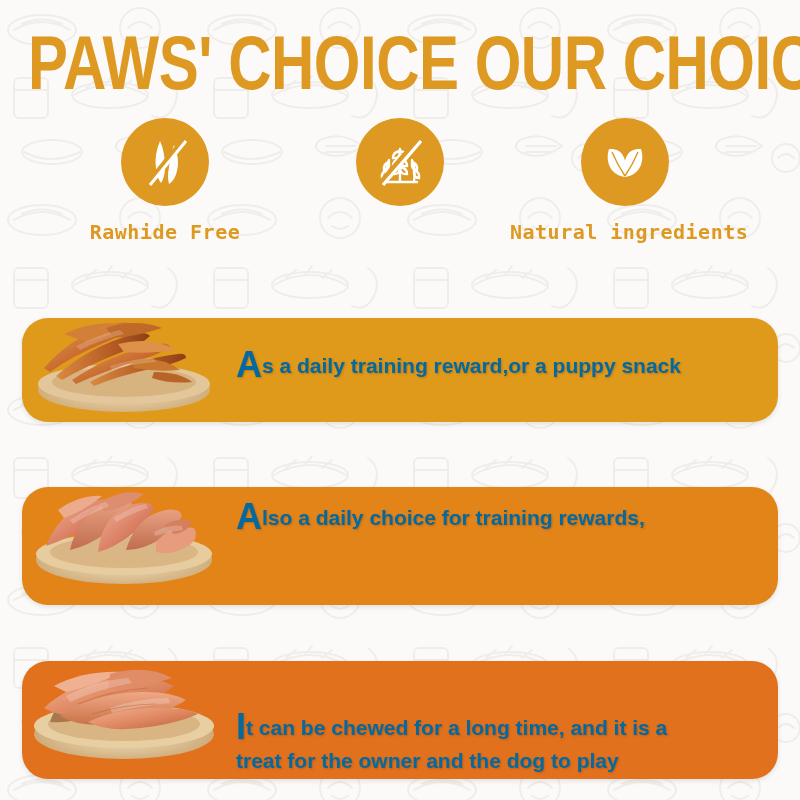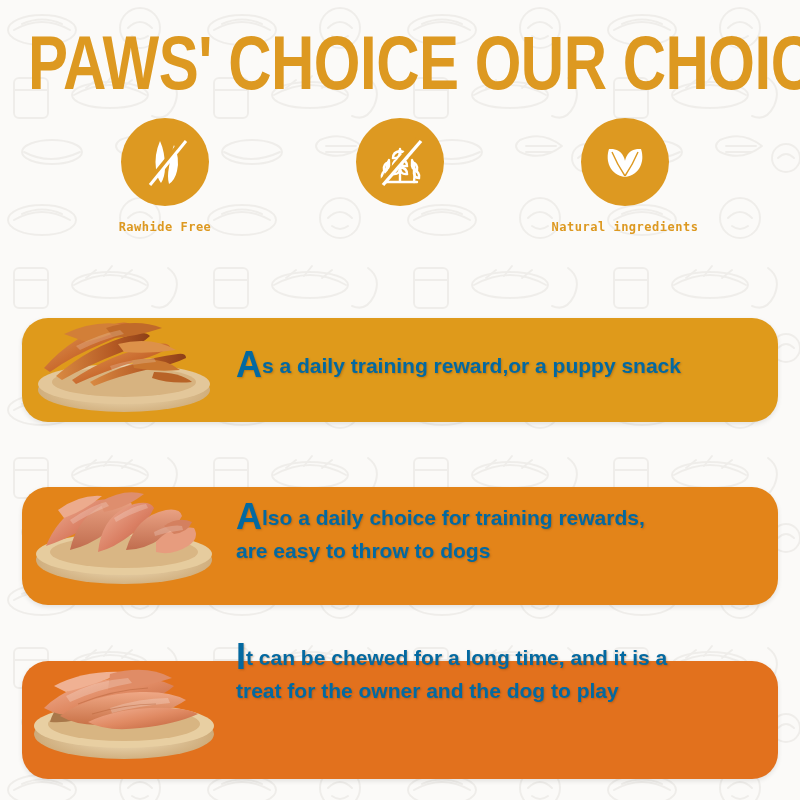--- a/index.html
+++ b/index.html
@@ -32,21 +32,21 @@
   #badge-2{left:510px;top:118px;}
   .badge-circle{
     width:88px;height:88px;border-radius:50%;
     background:#dd9921;margin:0 auto;position:relative;
     display:flex;align-items:center;justify-content:center;
   }
   .badge-circle svg{display:block;}
   .badge-label{
     margin-top:14px;color:#dd9921;
     font-family:"DejaVu Sans Mono","Liberation Mono",monospace;
-    font-size:12px;font-weight:bold;letter-spacing:.5px;
+    font-size:20px;font-weight:bold;letter-spacing:.5px;
     white-space:nowrap;
   }
 
   
   .feature-bar{
     position:absolute;left:22px;
     border-radius:26px;
     box-shadow:0 2px 5px rgba(0,0,0,.10);
   }
   #bar-0{top:318px;width:756px;height:104px;background:#df9a1b;}
@@ -54,21 +54,21 @@
   #bar-2{top:661px;width:756px;height:118px;background:#e2711d;}
 
   .feature-text{
     position:absolute;left:236px;right:24px;
     color:#0369a1;font-family:"Liberation Sans",sans-serif;
     font-weight:bold;font-size:21px;line-height:33px;
     text-shadow:1px 1px 2px rgba(120,60,0,.35);
   }
   #text-0{top:348px;}
   #text-1{top:500px;}
-  #text-2{top:640px;}
+  #text-2{top:710px;}
   .dropcap{font-size:36px;line-height:33px;vertical-align:-4px;}
   .fline{display:block;}
 
   
   .photo{position:absolute;width:220px;height:150px;}
   #photo-0{left:14px;top:272px;}
   #photo-1{left:14px;top:440px;}
   #photo-2{left:14px;top:612px;}
   .photo svg{display:block;width:220px;height:150px;}
 </style>
@@ -244,21 +244,20 @@
         <path d="M56 80 q20 -14 36 -18 l3 4 q-20 8 -36 18z"></path>
         <path d="M100 78 q18 -12 32 -14 l2 4 q-18 6 -32 14z"></path>
         <path d="M140 92 q16 -8 28 -6 l1 4 q-16 2 -28 6z"></path>
       </g>
     </svg>
   </div>
   <div class="feature-text" id="text-1">
     <span class="fline">
       <span class="dropcap">A</span><span>lso a daily choice for training rewards,</span>
     </span>
-    <span class="fline">are easy to throw to dogs</span>
   </div>
 
   <div class="feature-bar" id="bar-2"></div>
   <div class="photo" id="photo-2">
     <svg viewBox="0 0 220 150">
       <defs>
         <radialGradient id="pl2" cx="50%" cy="55%" r="60%">
           <stop offset="0%" stop-color="#f3e2bf"></stop>
             <stop offset="100%" stop-color="#c6a06c"></stop>
         </radialGradient>

